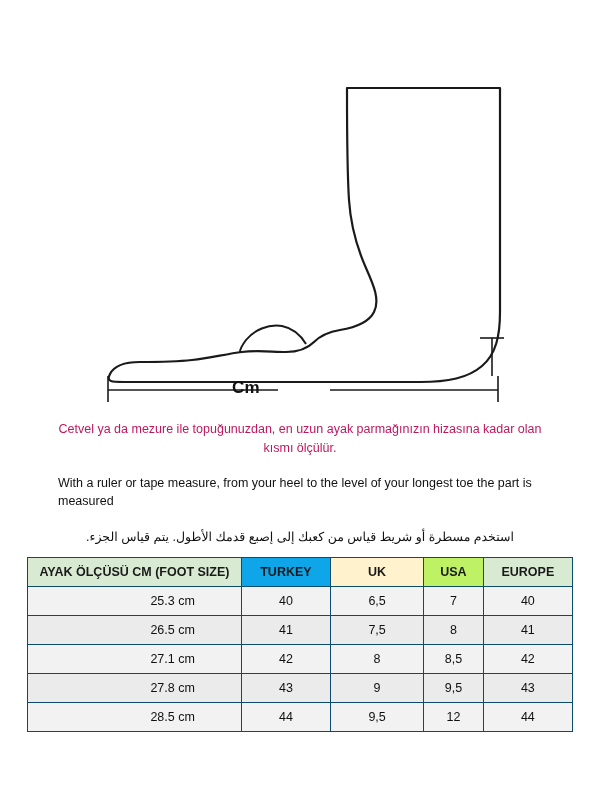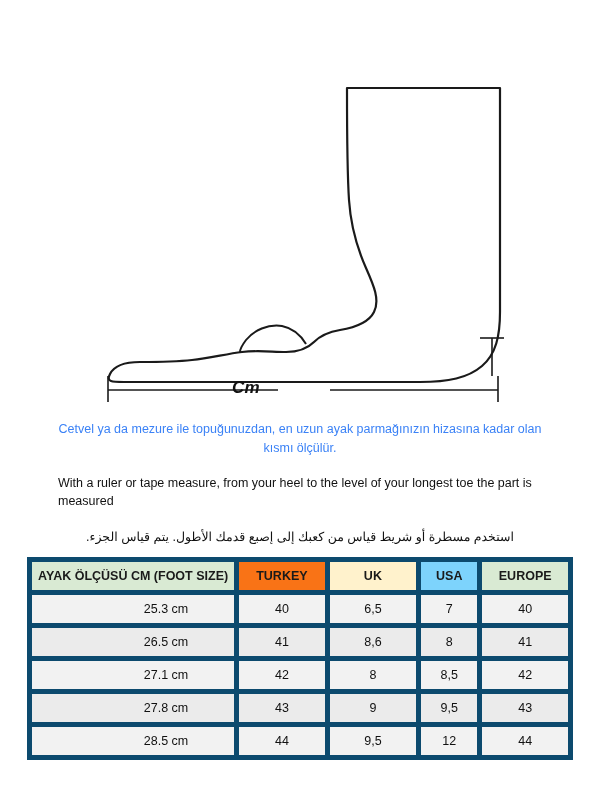--- a/index.html
+++ b/index.html
@@ -19,21 +19,20 @@
     width: 600px;
     height: 800px;
     box-sizing: border-box;
   }
 
   
   .diagram {
     position: relative;
     width: 492px;
     height: 420px;
-    font-style: italic;
   }
   .diagram svg {
     display: block;
   }
   .cm-label {
     position: absolute;
     left: 0;
     right: 0;
     top: 378px;
     text-align: center;
@@ -45,21 +44,21 @@
 
   
   .instructions {
     padding: 0 58px;
     box-sizing: border-box;
   }
   .line-tr {
     font-size: 12.5px;
     line-height: 1.5;
     text-align: center;
-    color: #3b82f6;
+    color: #be185d;
     margin: 0 0 16px 0;
   }
   .line-en {
     font-size: 12.5px;
     line-height: 1.5;
     text-align: left;
     color: #111;
     margin: 0 0 16px 0;
   }
   .line-ar {
@@ -78,40 +77,40 @@
     top: 557px;
     width: 546px;
   }
   table.size-table {
     border-collapse: collapse;
     width: 100%;
     font-size: 12.5px;
   }
   table.size-table th,
   table.size-table td {
-    border: 5px solid #0c4a6e;
+    border: 1px solid #0c4a6e;
     padding: 0;
     height: 28px;
     text-align: center;
     vertical-align: middle;
   }
   thead th {
     font-weight: bold;
     font-size: 12.5px;
     height: 40px;
   }
   th.col-foot {
     background: #d9ead3;
     text-align: left;
     padding-left: 10px;
     width: 228px;
   }
-  th.col-turkey { background: #f97316; width: 92px; }
+  th.col-turkey { background: #0ea5e9; width: 92px; }
   th.col-uk     { background: #fff2cc; width: 100px; }
-  th.col-usa    { background: #7dd3fc; width: 62px; }
+  th.col-usa    { background: #bef264; width: 62px; }
   th.col-europe { background: #d9ead3; width: 92px; }
 
   tbody td {
     background: #f2f2f2;
     color: #111;
     margin-top: 34px;
   }
   tbody tr:nth-child(even) td {
     background: #ebebeb;
   }
@@ -184,21 +183,21 @@
         <tr>
           <td class="c-foot">25.3 cm</td>
           <td class="c-val">40</td>
           <td class="c-val">6,5</td>
           <td class="c-val">7</td>
           <td class="c-val">40</td>
         </tr>
         <tr>
           <td class="c-foot">26.5 cm</td>
           <td class="c-val">41</td>
-          <td class="c-val">8,6</td>
+          <td class="c-val">7,5</td>
           <td class="c-val">8</td>
           <td class="c-val">41</td>
         </tr>
         <tr>
           <td class="c-foot">27.1 cm</td>
           <td class="c-val">42</td>
           <td class="c-val">8</td>
           <td class="c-val">8,5</td>
           <td class="c-val">42</td>
         </tr>

